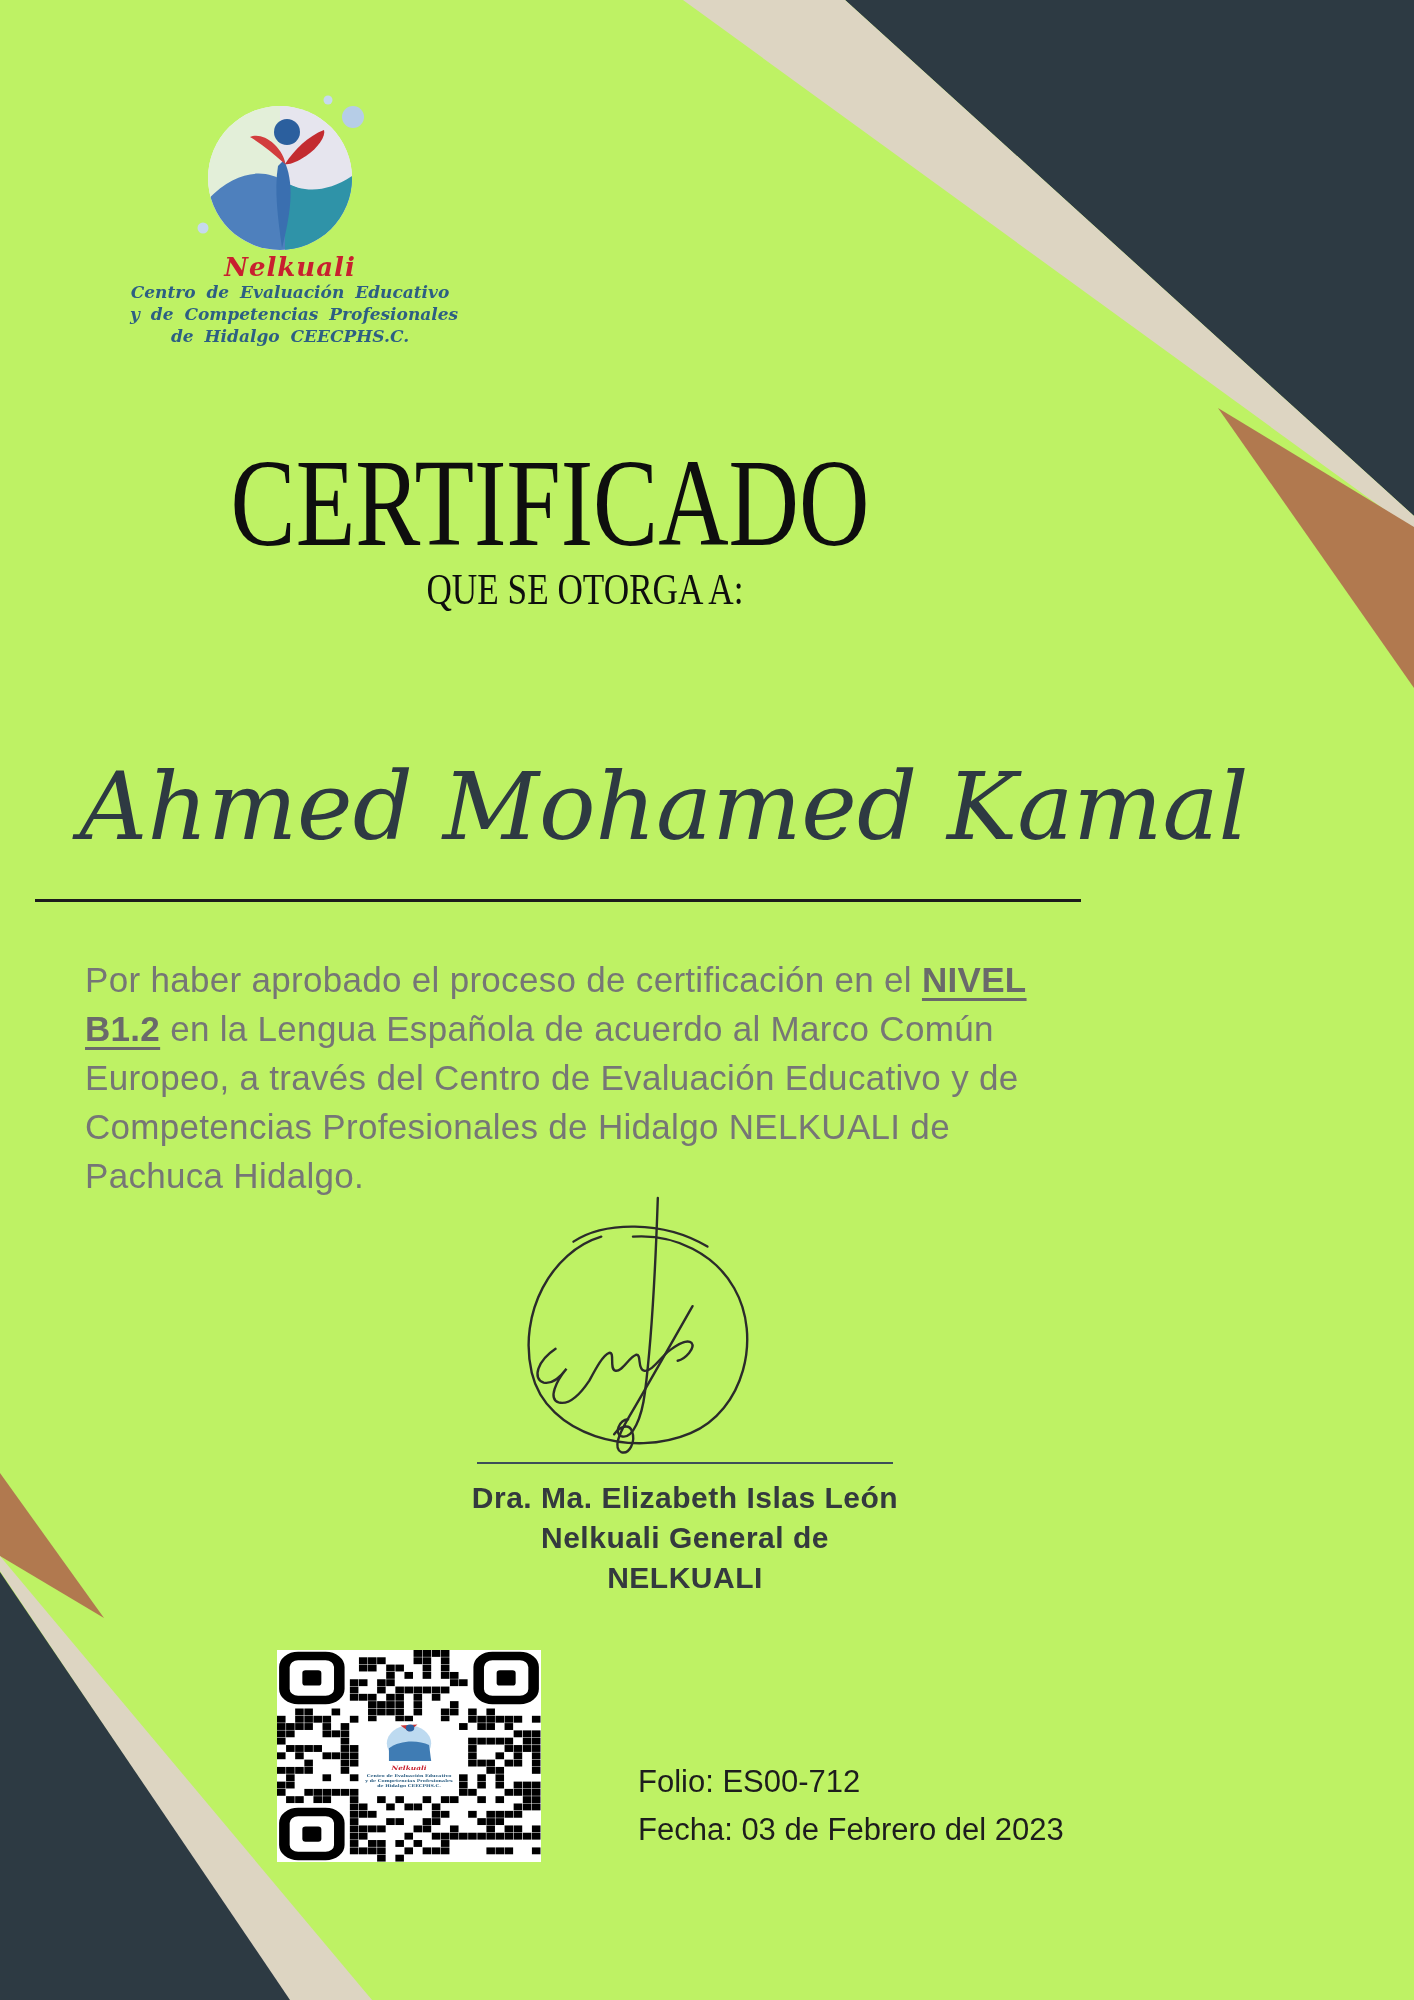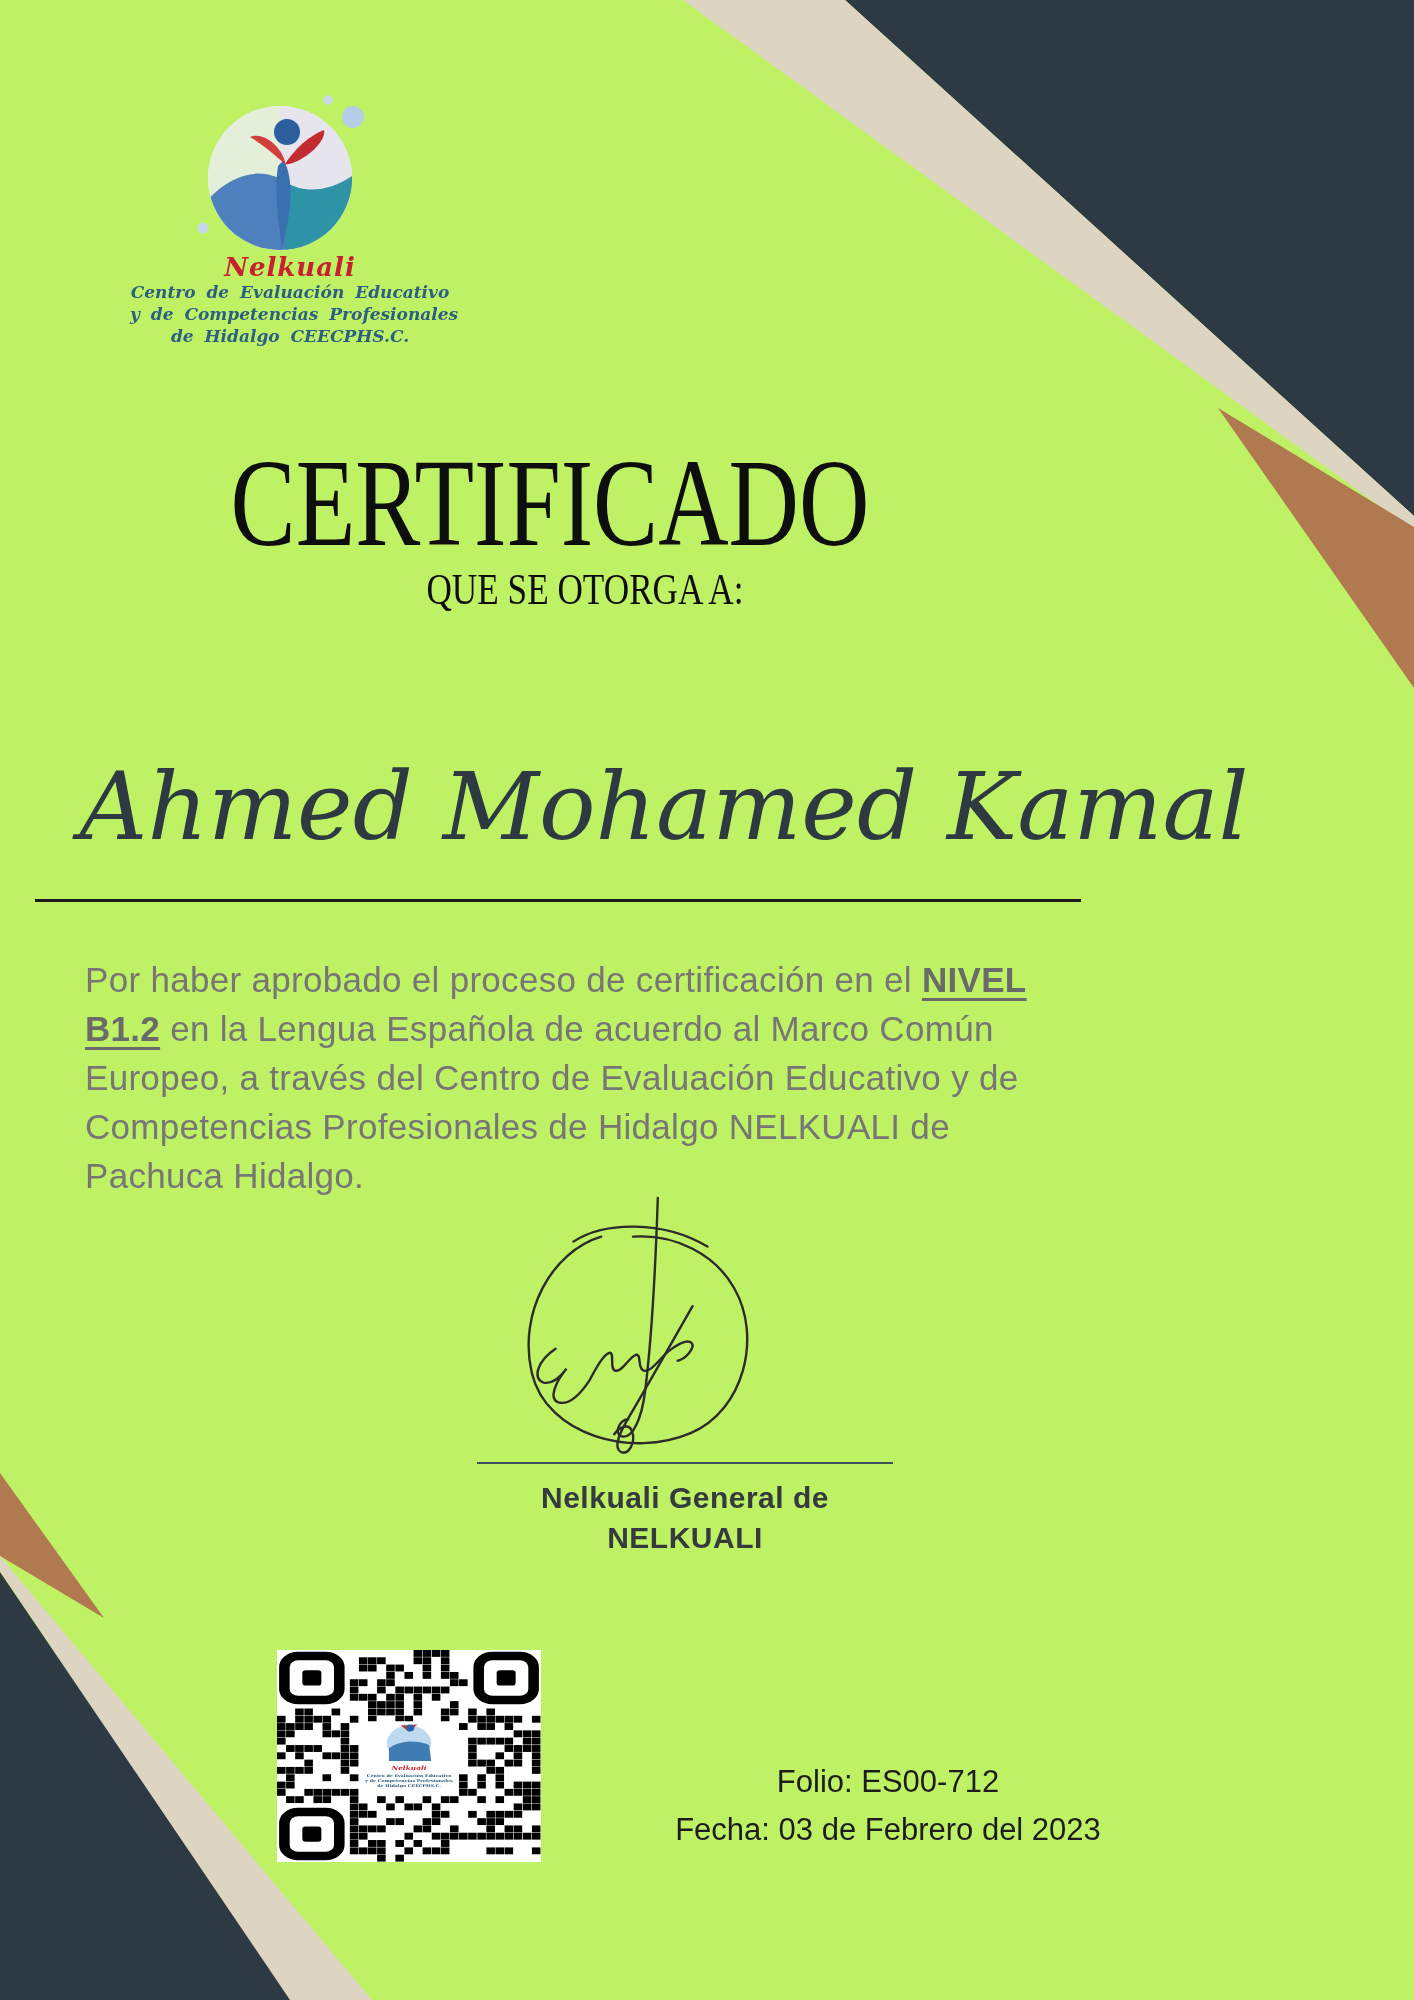--- a/index.html
+++ b/index.html
@@ -66,21 +66,21 @@
   .sig-block{
     position:absolute;left:435px;top:1478px;width:500px;text-align:center;
     font-weight:bold;font-size:30px;line-height:40px;color:#343a3e;letter-spacing:0.5px;
   }
 
   
   .qr{position:absolute;left:277px;top:1650px;width:264px;height:212px;}
 
   
   .footer{
-    position:absolute;left:638px;top:1758px;width:500px;text-align:center;
+    position:absolute;left:638px;top:1758px;width:500px;text-align:left;
     font-size:31px;line-height:48px;color:#1d1d1d;
   }
 </style>
 </head>
 <body>
 
 <div class="page">
 
   <svg class="decor" viewBox="0 0 1414 2000" xmlns="http://www.w3.org/2000/svg">
     <polygon points="845,0 1414,0 1414,516" fill="#2d3a43"></polygon>
@@ -134,20 +134,21 @@
       <path d="M 128 45 C 78 60, 44 122, 58 182 C 73 246, 160 268, 218 243 C 272 220, 290 146, 262 97 C 243 63, 203 42, 160 45"></path>
       <path d="M 82 158 C 64 170, 58 188, 70 192 C 79 194, 87 186, 93 178 C 83 190, 74 208, 85 212 C 96 215, 108 202, 116 190 C 123 177, 130 164, 136 162 C 142 161, 136 178, 142 180 C 149 182, 156 166, 163 164 C 169 163, 164 178, 171 180 C 178 182, 187 168, 195 161 C 205 153, 215 148, 219 152 C 223 157, 213 168, 205 170"></path>
       <path d="M 220 115 C 200 150, 172 200, 154 230 C 146 244, 140 258, 148 262 C 156 265, 163 252, 159 241 C 156 233, 147 236, 141 244"></path>
       <path d="M 100 50 C 130 30, 190 28, 235 55"></path>
     </g>
   </svg>
 
   <div class="sig-rule"></div>
 
   <div class="sig-block">
+    <div>Dra. Ma. Elizabeth Islas León</div>
     <div>Nelkuali General de</div>
     <div>NELKUALI</div>
   </div>
 
   <svg class="qr" viewBox="0 0 250 250" preserveAspectRatio="none" xmlns="http://www.w3.org/2000/svg">
     <rect x="0" y="0" width="250" height="250" fill="#ffffff"></rect>
     <g id="qr-modules" fill="#000000">
         <rect x="129.3" y="0.0" width="8.1" height="8.1"></rect>
         <rect x="137.9" y="0.0" width="8.1" height="8.1"></rect>
         <rect x="146.6" y="0.0" width="8.1" height="8.1"></rect>

